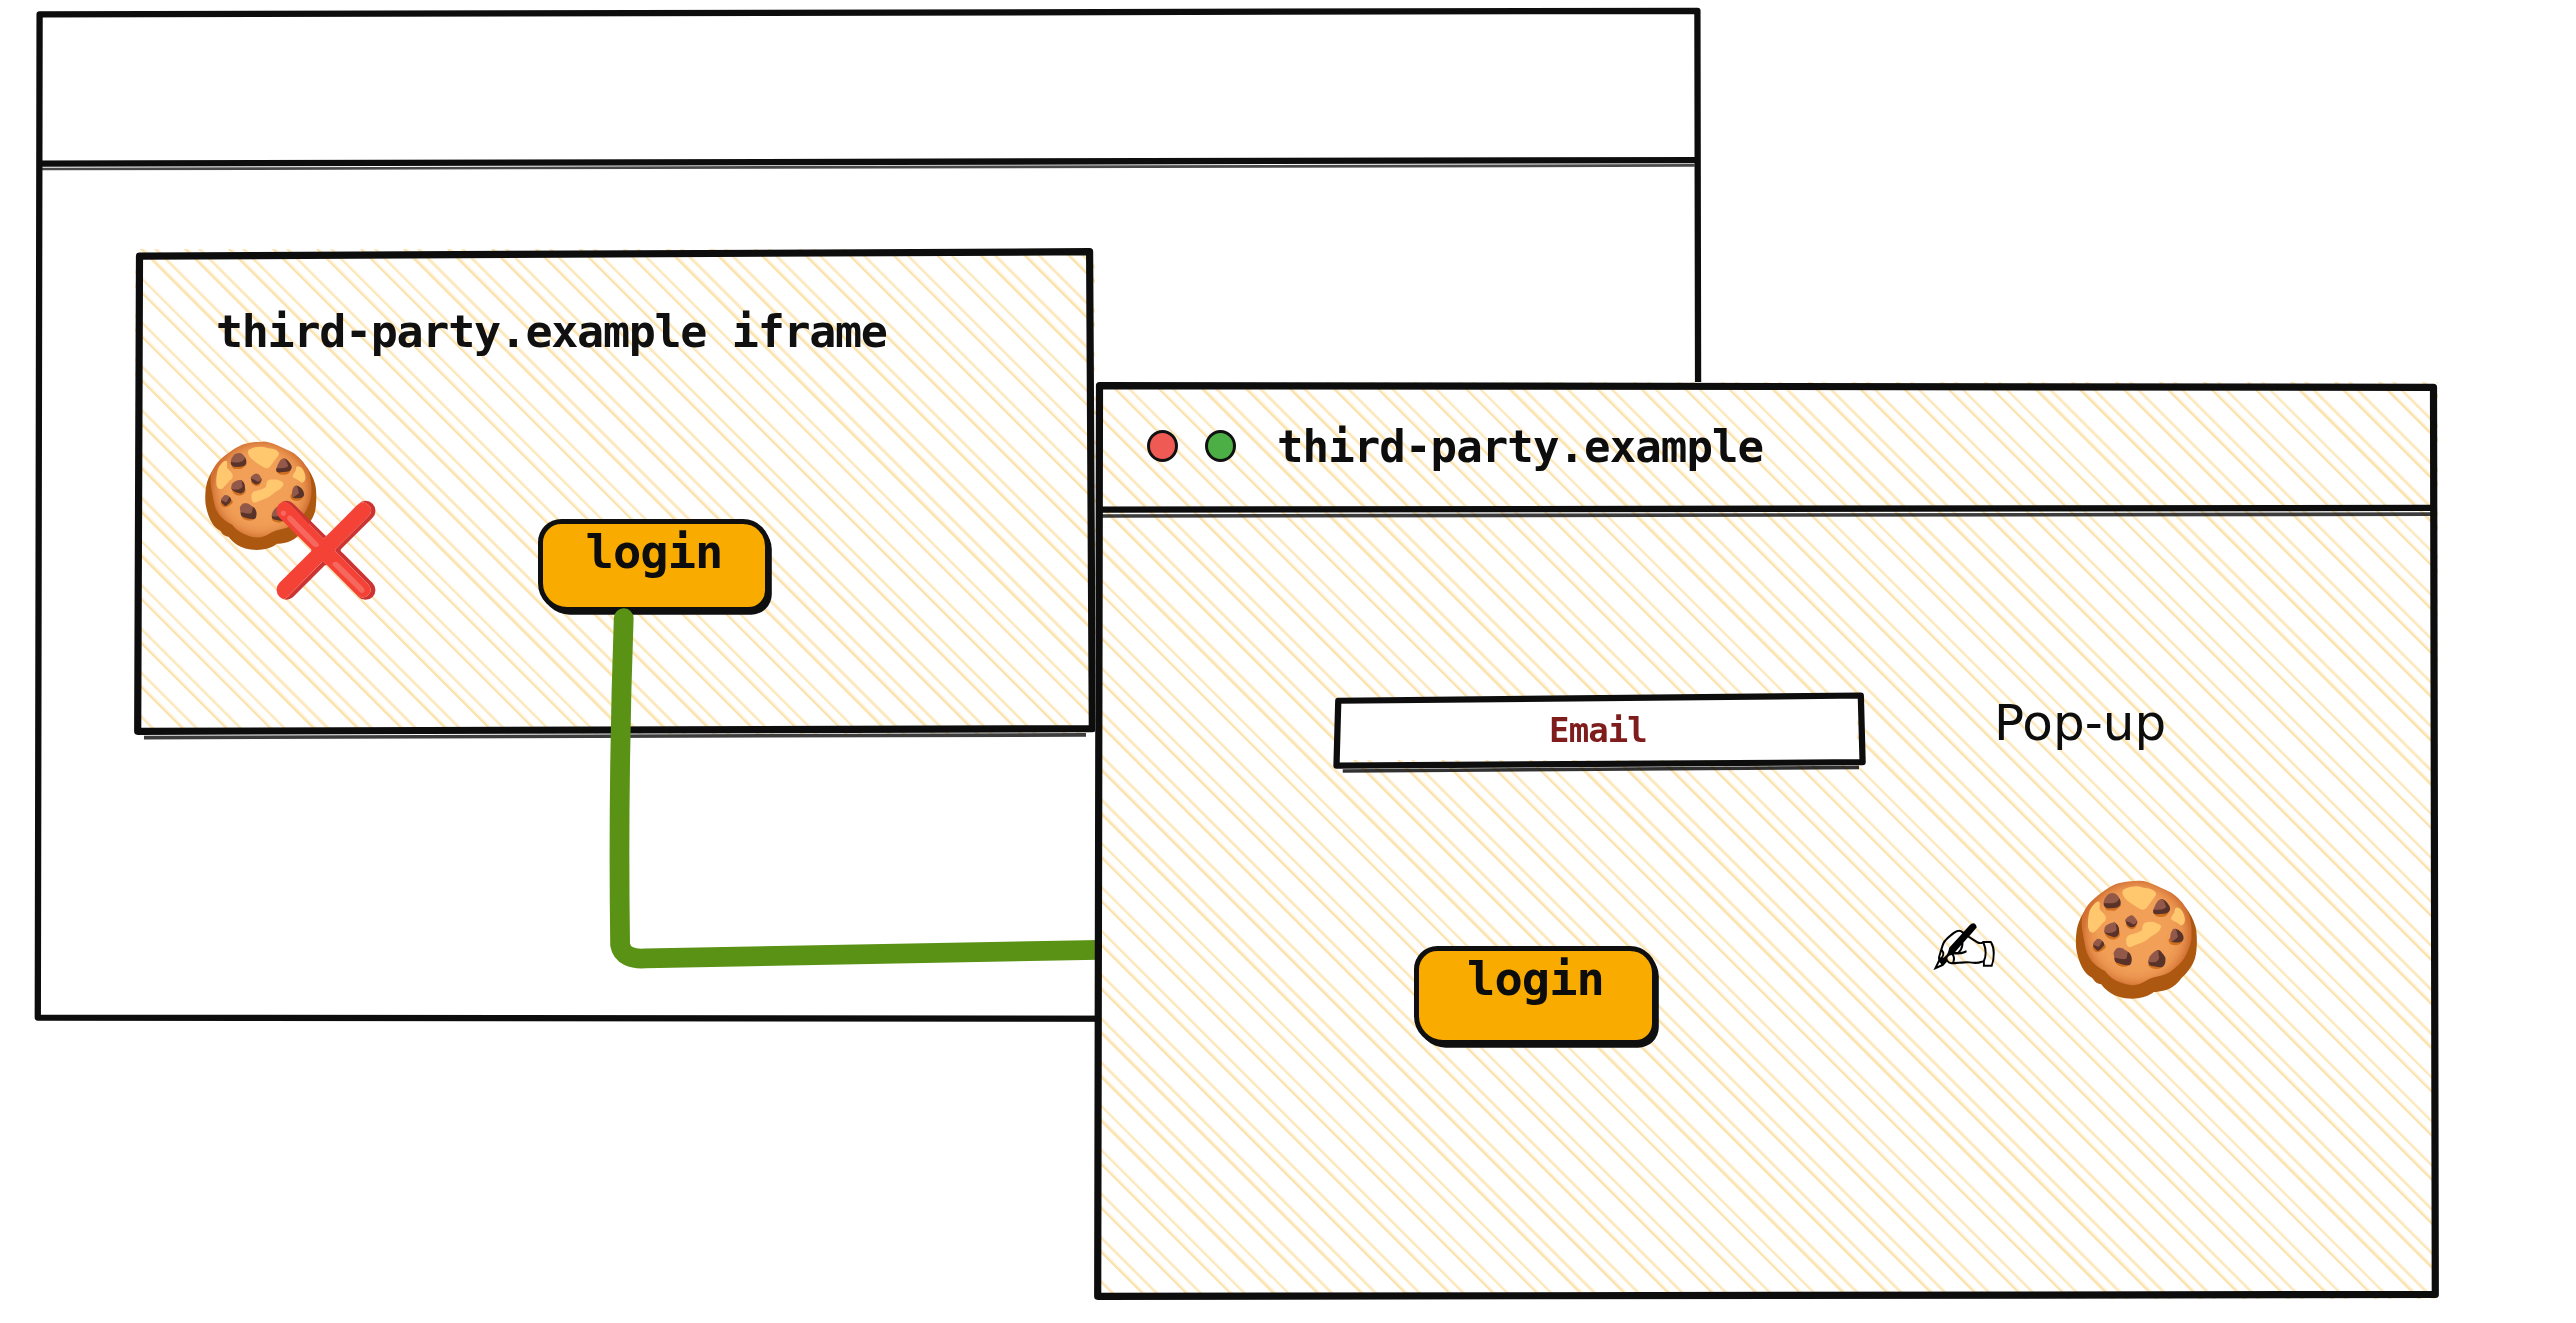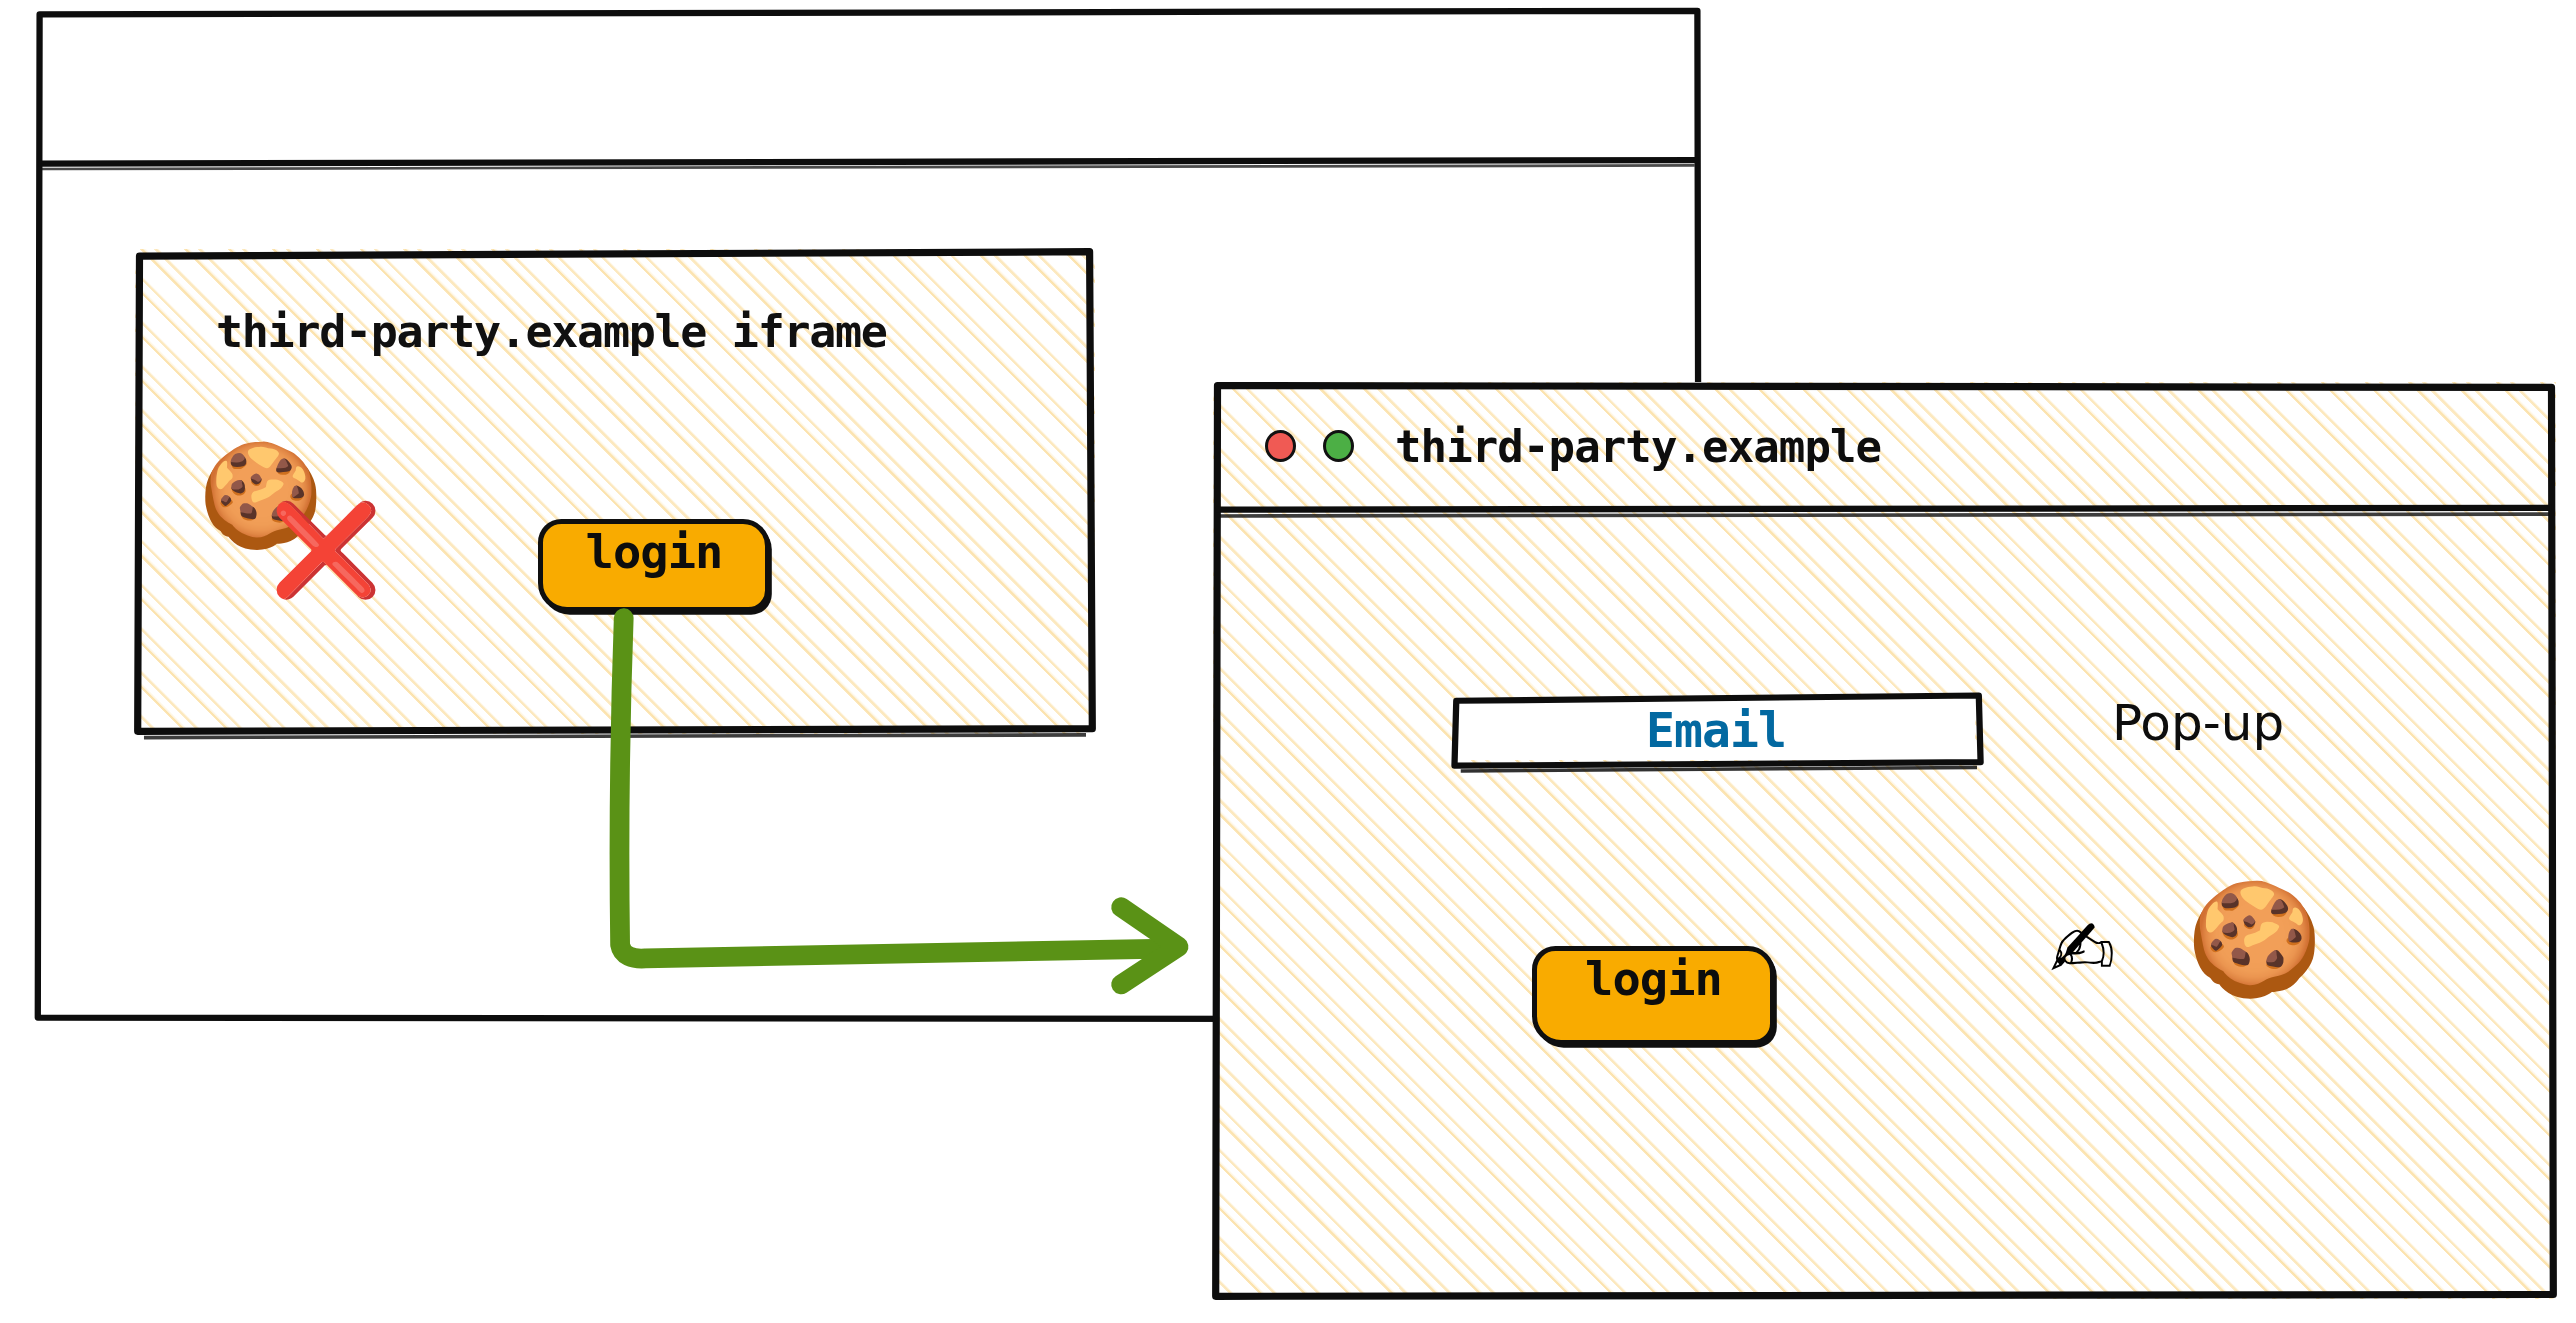--- a/index.html
+++ b/index.html
@@ -135,44 +135,44 @@
     font-family: "DejaVu Sans Mono", monospace;
     font-size: 47px;
     font-weight: 700;
     color: #0d0d0d;
     letter-spacing: -0.9px;
     box-shadow: 2.7px 3.6px 0 -0.9px #0f0f0f;
   }
 
   
   #popup-window {
-    left: 1213px;
+    left: 1095px;
     top: 382px;
     width: 1343px;
     height: 917px;
   }
   #popup-window .titlebar {
     height: 128px;
     padding-left: 52px;
   }
   #popup-window .dot-red { margin-right: 27px; }
   #popup-window .win-title { margin-left: 41px; }
 
   
   .field {
     position: absolute;
     box-sizing: border-box;
     background: #ffffff;
     display: flex;
     align-items: center;
     justify-content: center;
     font-family: "DejaVu Sans Mono", monospace;
-    font-size: 48px;
-    font-weight: 700;
-    color: #0369a1;
+    font-size: 34px;
+    font-weight: 700;
+    color: #7f1d1d;
     letter-spacing: -0.9px;
   }
   .field-border {
     position: absolute;
     inset: -7.2px -9px -9px -7.2px;
     pointer-events: none;
   }
   .field-border svg { display: block; width: 100%; height: 100%; overflow: visible; }
 
   

